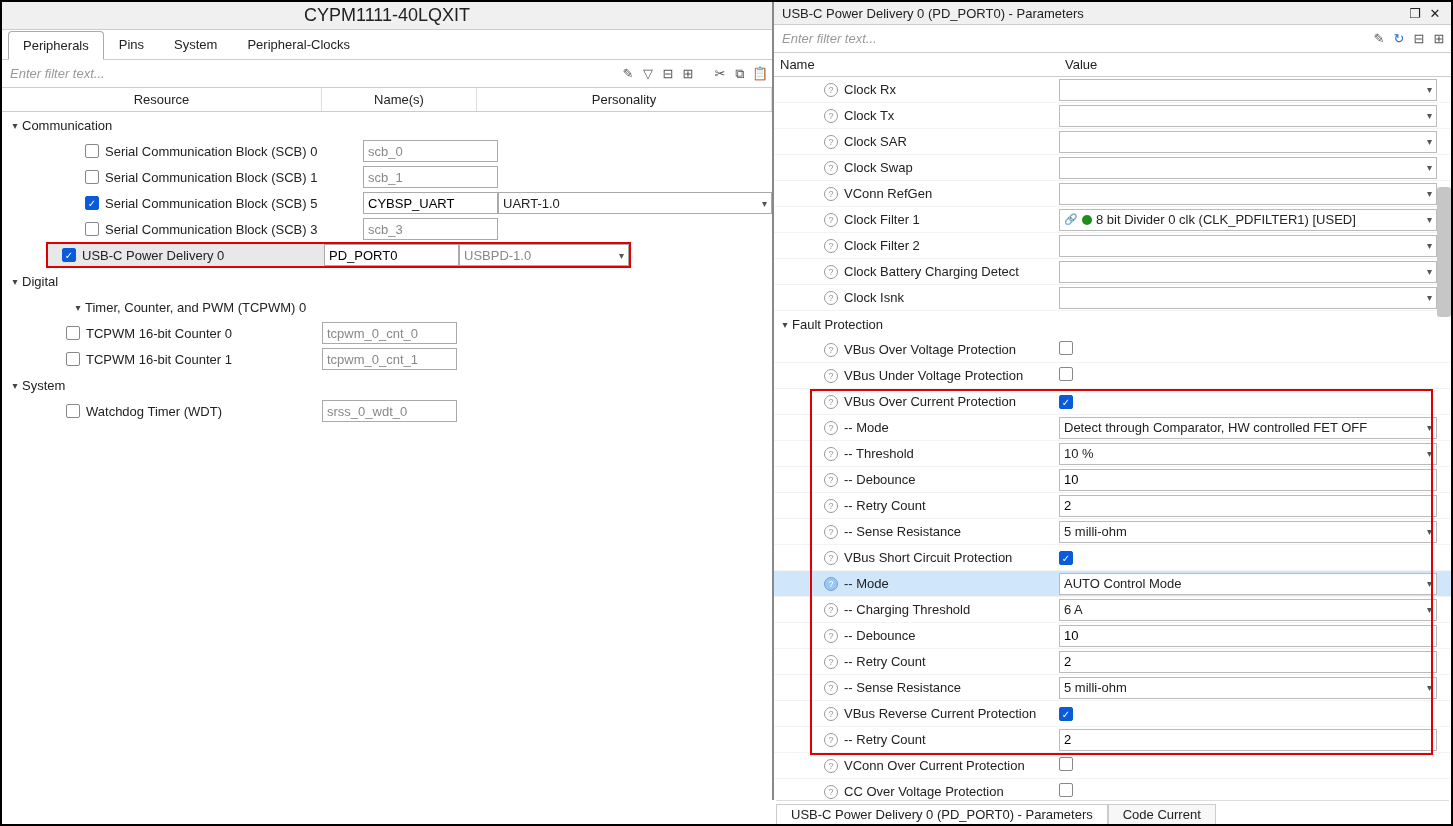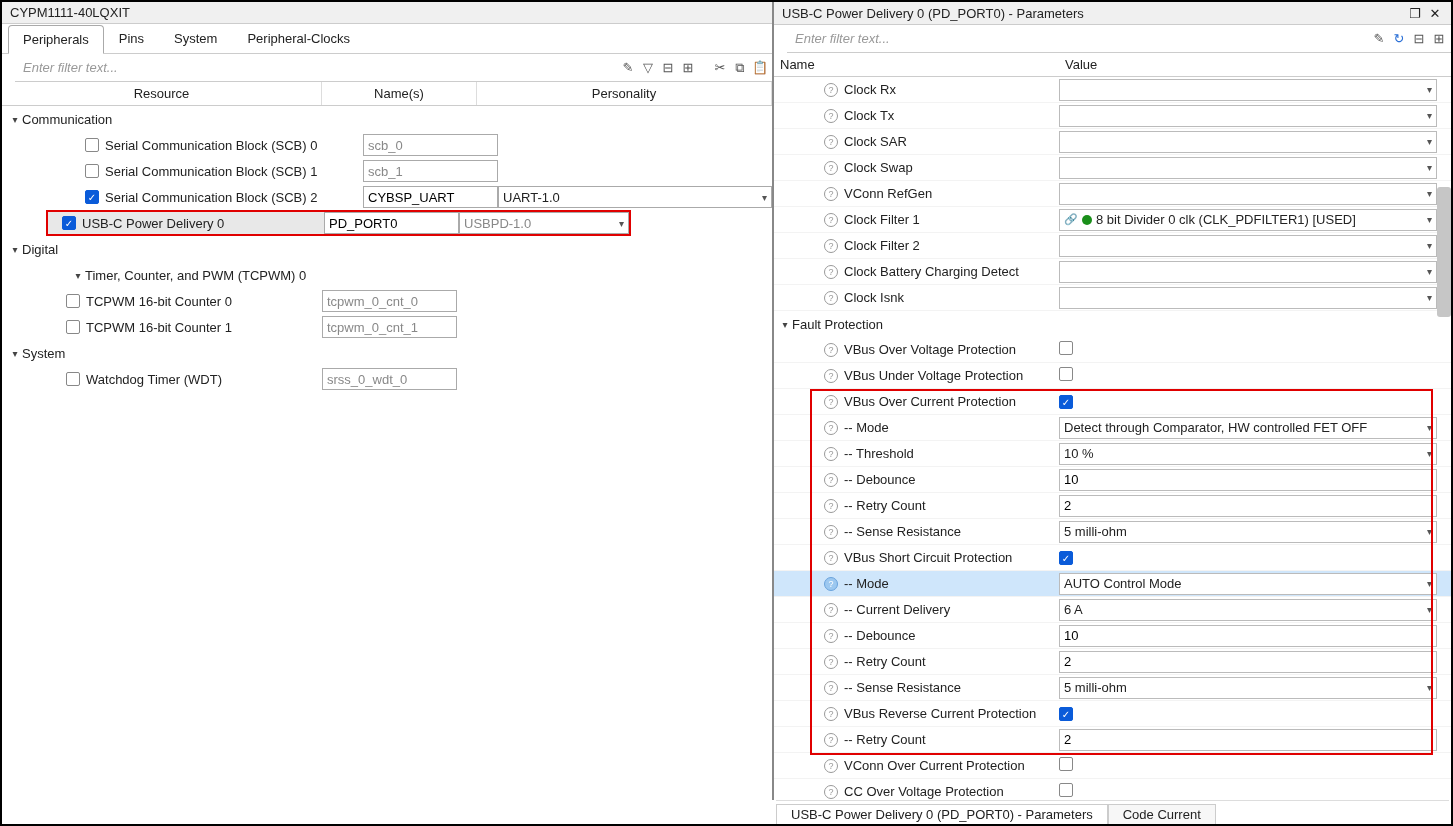--- a/index.html
+++ b/index.html
@@ -2,25 +2,25 @@
 <html><head>
 <meta charset="utf-8">
 <style>
 * { box-sizing: border-box; margin: 0; padding: 0; font-family: "Segoe UI", Tahoma, sans-serif; font-size: 13px; }
 body { background: #fff; color: #222; width: 1453px; height: 826px; position: relative; border: 2px solid #000; }
 .split { display: flex; width: 100%; height: calc(100% - 24px); }
 .left-pane { width: 772px; height: 100%; border-right: 2px solid #888; display: flex; flex-direction: column; background: #fff; }
 .right-pane { flex: 1; height: 100%; display: flex; flex-direction: column; background: #fff; }
 
 
-.pane-title { padding: 3px 8px; font-size: 13px; background: #f0f0f0; border-bottom: 1px solid #ccc; }
+.pane-title { padding: 3px 8px; font-size: 18px; background: #f0f0f0; border-bottom: 1px solid #ccc; text-align: center; }
 .tabs { display: flex; border-bottom: 1px solid #ccc; padding-left: 6px; }
 .tab { padding: 6px 14px; cursor: pointer; border: 1px solid transparent; }
 .tab.active { border: 1px solid #aaa; border-bottom: 1px solid #fff; border-radius: 4px 4px 0 0; background: #fff; position: relative; top: 1px; }
-.filter-row { display: flex; align-items: center; border-bottom: 1px solid #ccc; padding: 2px 4px; gap: 4px; margin-left: 13px; }
+.filter-row { display: flex; align-items: center; border-bottom: 1px solid #ccc; padding: 2px 4px; gap: 4px; }
 .filter-input { flex: 1; border: none; outline: none; padding: 4px; color: #888; font-style: italic; }
 .filter-input::placeholder { color: #999; font-style: italic; }
 .tb-icon { width: 16px; height: 16px; cursor: pointer; display:inline-flex; align-items:center; justify-content:center; color:#555;}
 .tree-header { display: flex; border-bottom: 1px solid #ccc; font-size: 13px; }
 .th { padding: 4px 6px; border-right: 1px solid #ddd; text-align: center; }
 .th-res { width: 320px; }
 .th-name { width: 155px; }
 .th-pers { flex: 1; }
 .tree-body { flex: 1; overflow: auto; }
 .row { display: flex; align-items: center; height: 26px; }
@@ -121,29 +121,38 @@
             <span class="chk"></span>
             <span>Serial Communication Block (SCB) 1</span>
           </div>
         <div class="col-name"><input class="name-input disabled" readonly="" value="scb_1" style=""></div>
         <div class="col-pers"></div>
       </div>
       <div class="row">
         <div class="col-res indent-2">
             <span class="expander"></span>
             <span class="chk checked">✓</span>
-            <span>Serial Communication Block (SCB) 2</span>
+            <span>Serial Communication Block (SCB) 5</span>
           </div>
         <div class="col-name"><input class="name-input" value="CYBSP_UART" style=""></div>
         <div class="col-pers">
             <div class="pers-drop">
               <span>UART-1.0</span>
               <span class="chevron">▾</span>
             </div>
           </div>
+      </div>
+      <div class="row">
+        <div class="col-res indent-2">
+            <span class="expander"></span>
+            <span class="chk"></span>
+            <span>Serial Communication Block (SCB) 3</span>
+          </div>
+        <div class="col-name"><input class="name-input disabled" readonly="" value="scb_3" style=""></div>
+        <div class="col-pers"></div>
       </div>
 
       <div style="position:relative;">
         <div class="row selected hl-red" style="width:585px; margin-left:44px;">
           <div class="col-res" style="width:276px; display:flex; align-items:center;">
               <span class="expander"></span>
               <span class="chk checked">✓</span>
               <span>USB-C Power Delivery 0</span>
             </div>
           <div class="col-name"><input class="name-input" value="PD_PORT0" style=""></div>
@@ -429,21 +438,21 @@
             <div class="pv">
               <div class="val-drop">
                 <span> AUTO Control Mode</span>
                 <span class="chevron">▾</span>
               </div>
             </div>
           </div>
           <div class="prow">
             <div class="pn" style="padding-left: 50px;">
               <span class="q-ic">?</span>
-              <span>-- Current Delivery</span>
+              <span>-- Charging Threshold</span>
             </div>
             <div class="pv">
               <div class="val-drop">
                 <span>6 A</span>
                 <span class="chevron">▾</span>
               </div>
             </div>
           </div>
           <div class="prow">
             <div class="pn" style="padding-left: 50px;">

